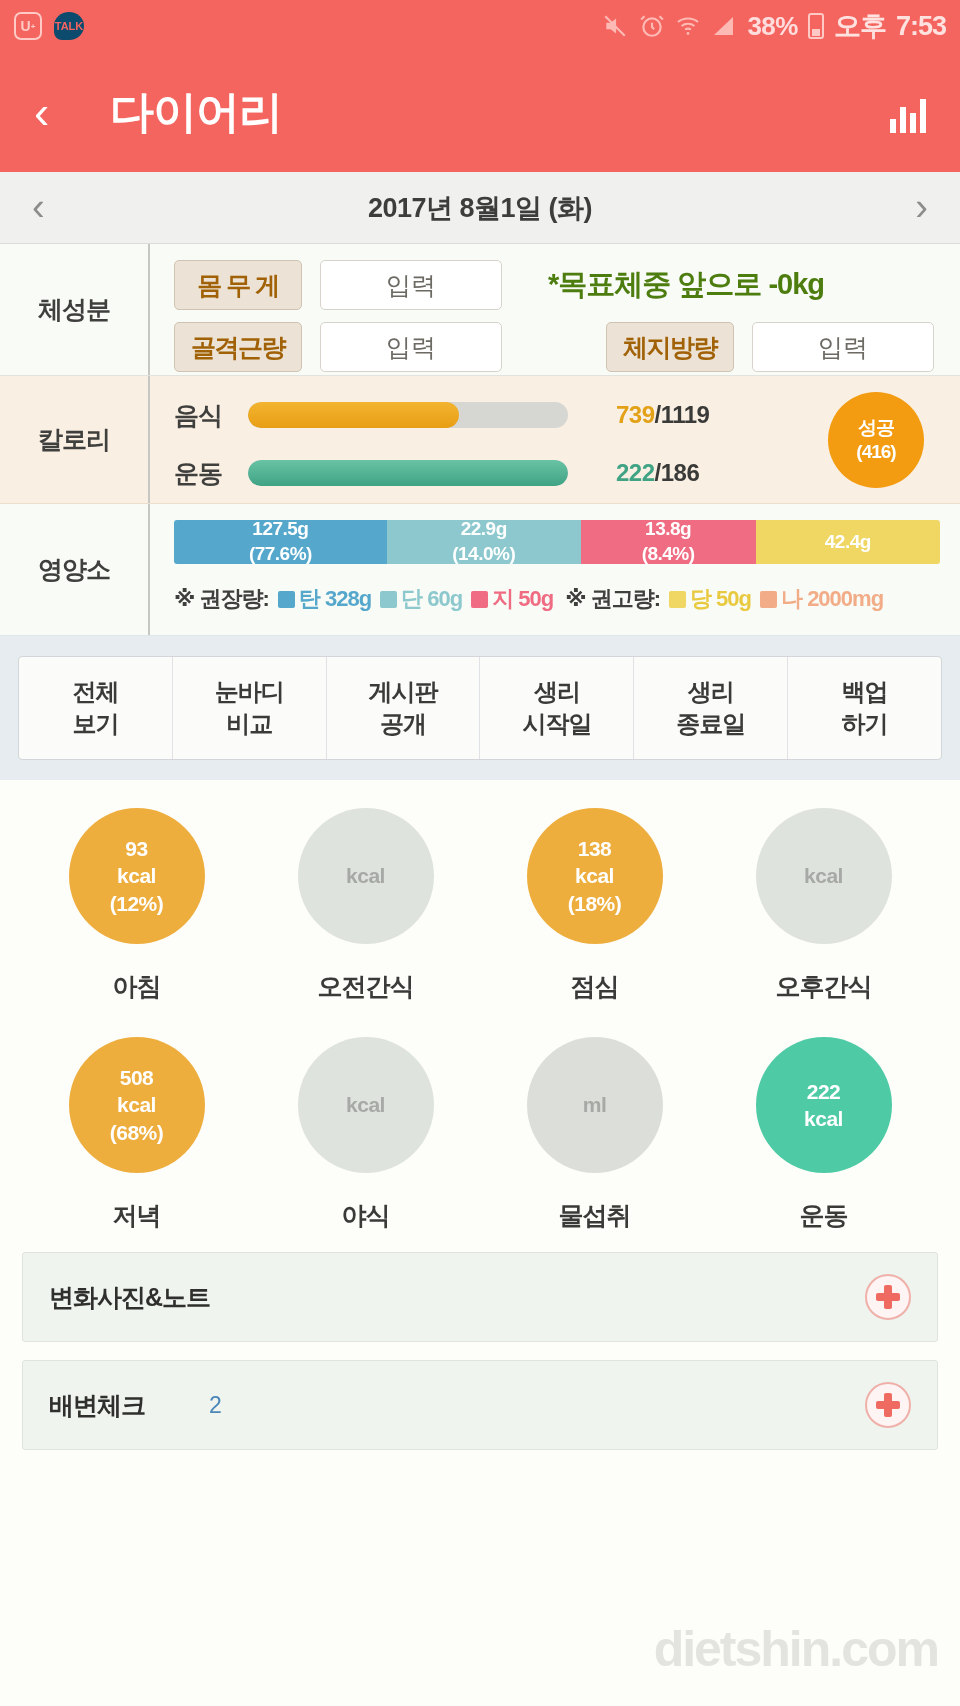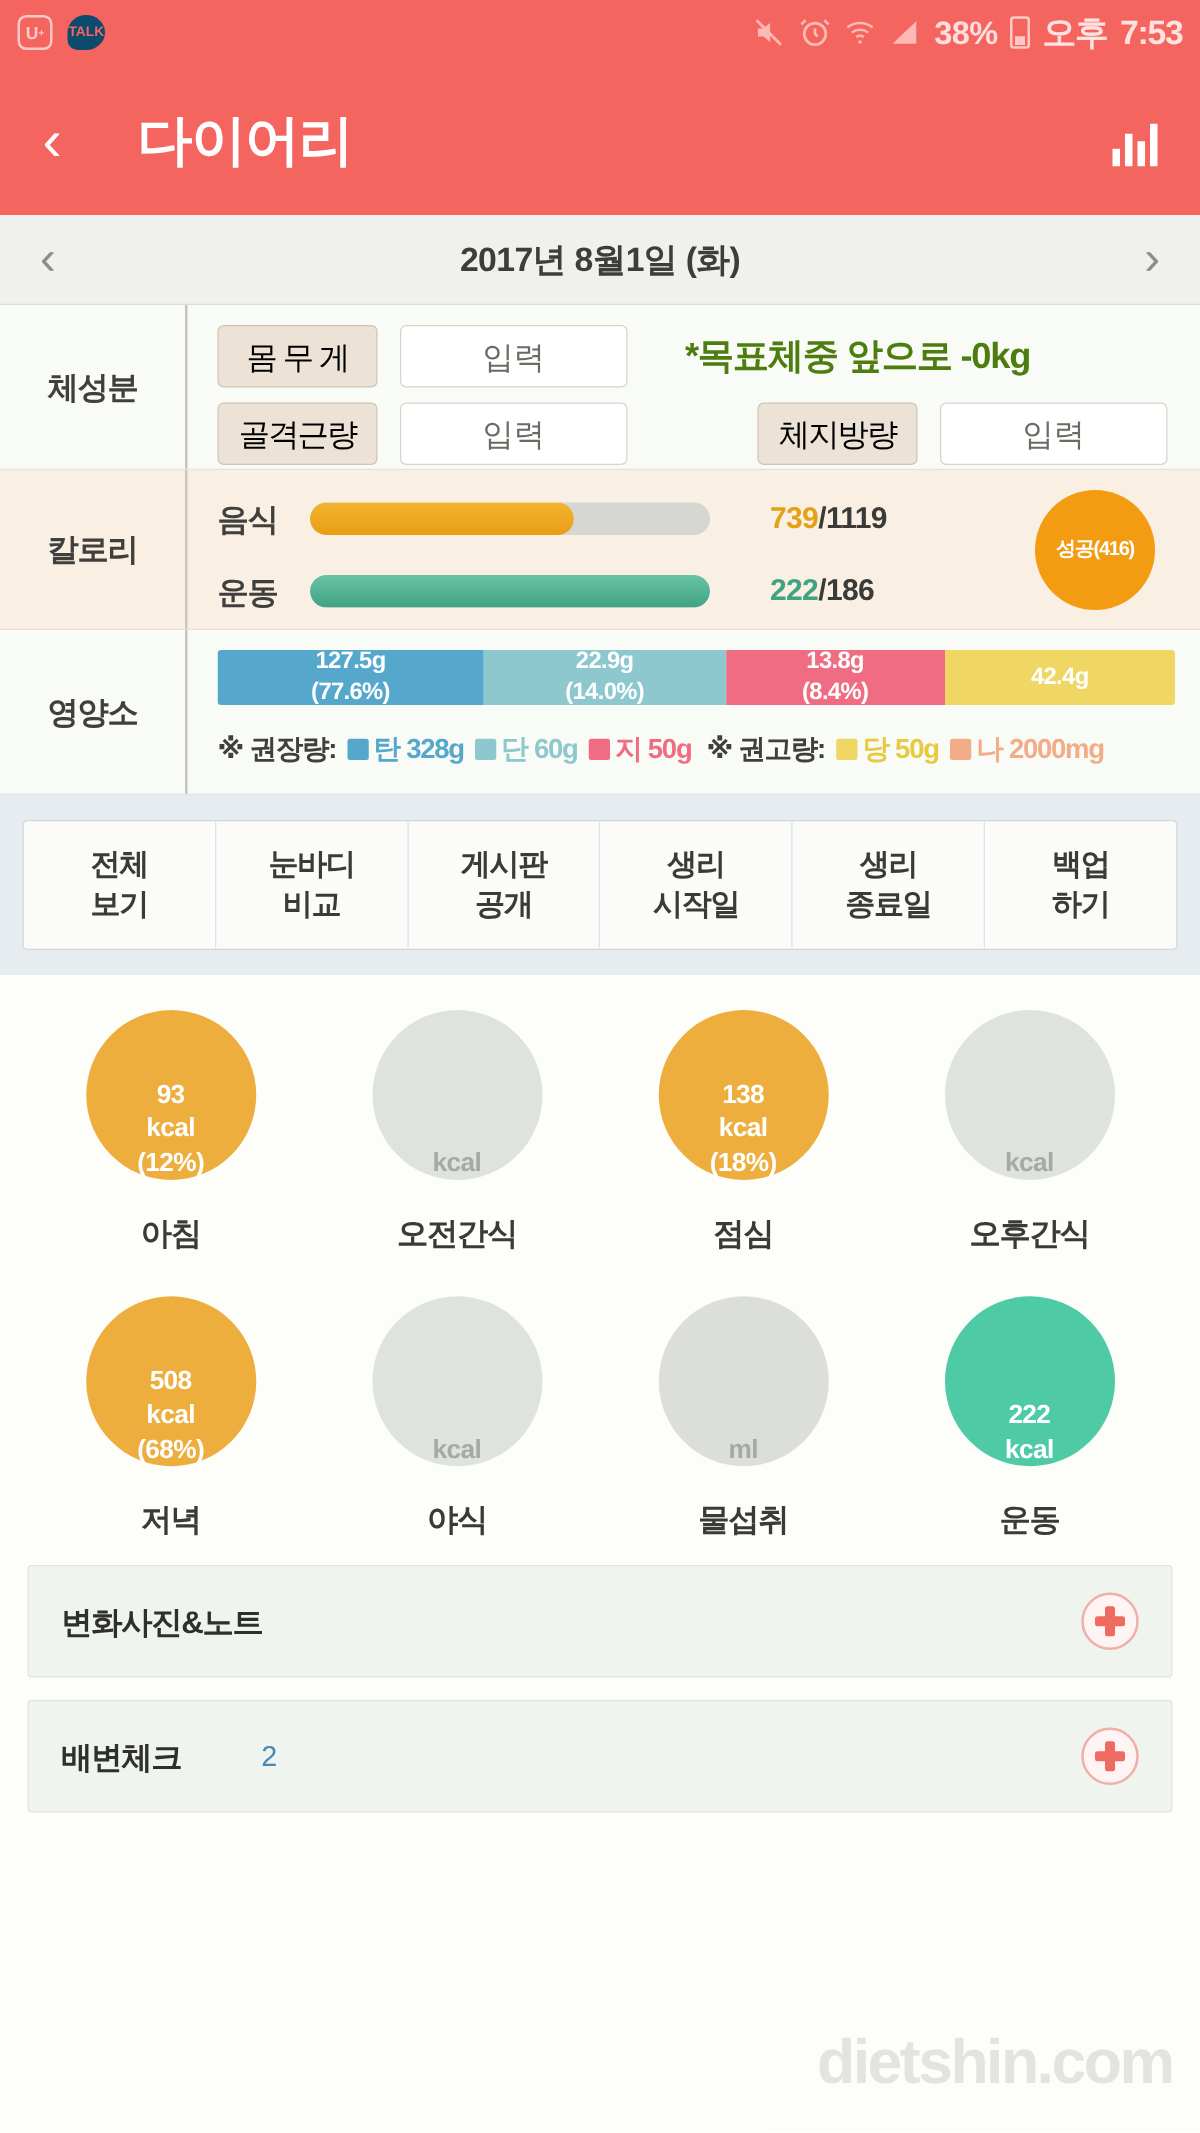--- a/index.html
+++ b/index.html
@@ -58,21 +58,21 @@
   }
   .sec-body { flex:1; border-left:2px solid #c6c6c2; padding: 16px 20px 16px 24px; }
 
   
   .body-sec { background:#f8fbf6; border-bottom:1px solid #e2e2df; height:132px; }
   .bc-row { display:flex; align-items:center; gap:18px; height:50px; }
   .bc-row + .bc-row { margin-top:12px; }
   .pill {
     background:#ece3d6; border:1px solid #cfc4b3; border-radius:5px;
     height:50px; min-width:128px; display:flex;align-items:center;justify-content:center;
-    font-size:25px; font-weight:400; color:#000000; letter-spacing:-1.5px;
+    font-size:25px; font-weight:700; color:#a16207; letter-spacing:-1.5px;
   }
   .inputbox {
     background:#fff; border:1px solid #d7d3cb; border-radius:5px;
     height:50px; width:182px; display:flex;align-items:center;justify-content:center;
     font-size:25px; color:#6d6a64; font-weight:400;
   }
   .goal-note { font-size:29px; font-weight:700; color:#4d7c0f; letter-spacing:-1px; margin-left:28px; }
 
   
   .cal-sec { background:#f9efe3; border-bottom:1px solid #ecdfcd; height:128px; position:relative; }
@@ -82,22 +82,22 @@
   .bar-track { width:320px; height:26px; background:#d6d6d2; border-radius:13px; overflow:hidden; }
   .bar-fill { height:100%; border-radius:13px; }
   .bar-food { background:linear-gradient(180deg,#f3b430,#e89e14); }
   .bar-exer { background:linear-gradient(180deg,#69c3a4,#3fa384); }
   .cal-nums { margin-left:48px; font-size:24px; font-weight:700; color:#3a3a38; letter-spacing:-.5px; }
   .cal-nums .cur-food { color:#e2a117; }
   .cal-nums .cur-exer { color:#3fa384; }
   .succ-circle{
     position:absolute; right:36px; top:50%; transform:translateY(-50%);
     width:96px;height:96px;border-radius:50%;background:#f39c12;
-    display:flex;flex-direction:row;align-items:center;justify-content:center;
-    color:#fff;font-size:16px;font-weight:700;line-height:1.25;letter-spacing:-1px;
+    display:flex;flex-direction:column;align-items:center;justify-content:center;
+    color:#fff;font-size:19px;font-weight:700;line-height:1.25;letter-spacing:-1px;
   }
 
   
   .nut-sec { background:#f8fbf6; border-bottom:1px solid #dfe6e9; height:132px; }
   .nut-bar { display:flex; height:44px; border-radius:3px; overflow:hidden; }
   .nut-cell {
     display:flex;flex-direction:column;align-items:center;justify-content:center;
     color:#fff; font-size:19px; font-weight:700; line-height:1.3; letter-spacing:-.5px;
   }
   .nut-legend { margin-top:20px; font-size:22px; font-weight:700; letter-spacing:-1px; color:#3f3f3d; display:flex; align-items:center; flex-wrap:nowrap; }
@@ -113,21 +113,21 @@
     border-right:1px solid #e0e3e5; cursor:pointer;
   }
   .tab:last-child{border-right:none;}
 
   
   .meals { padding: 28px 22px 6px; background:#fdfdfa; }
   .mrow { display:flex; }
   .mcell { flex:1; display:flex; flex-direction:column; align-items:center; }
   .circ {
     width:136px;height:136px;border-radius:50%;
-    display:flex;flex-direction:column;align-items:center;justify-content:flex-end;
+    display:flex;flex-direction:column;align-items:center;justify-content:center;
     font-size:21px;font-weight:700;line-height:1.3;letter-spacing:-.5px;
   }
   .circ.filled-o { background:#eeae3e; color:#fff; }
   .circ.filled-g { background:#4ecba5; color:#fff; }
   .circ.empty { background:#dfe3de; color:#a6a9a5; }
   .circ.empty2 { background:#dcdfd9; color:#a6a9a5; }
   .mlabel { margin-top:26px; font-size:25px; font-weight:700; color:#3a3a38; letter-spacing:-1px; }
   .mrow2 { margin-top:34px; }
 
   

